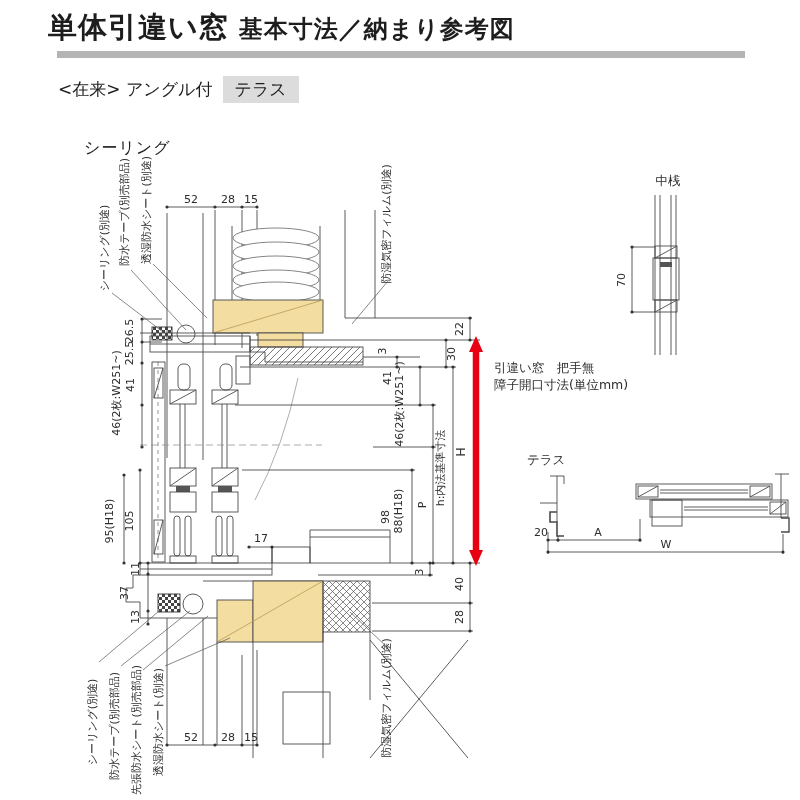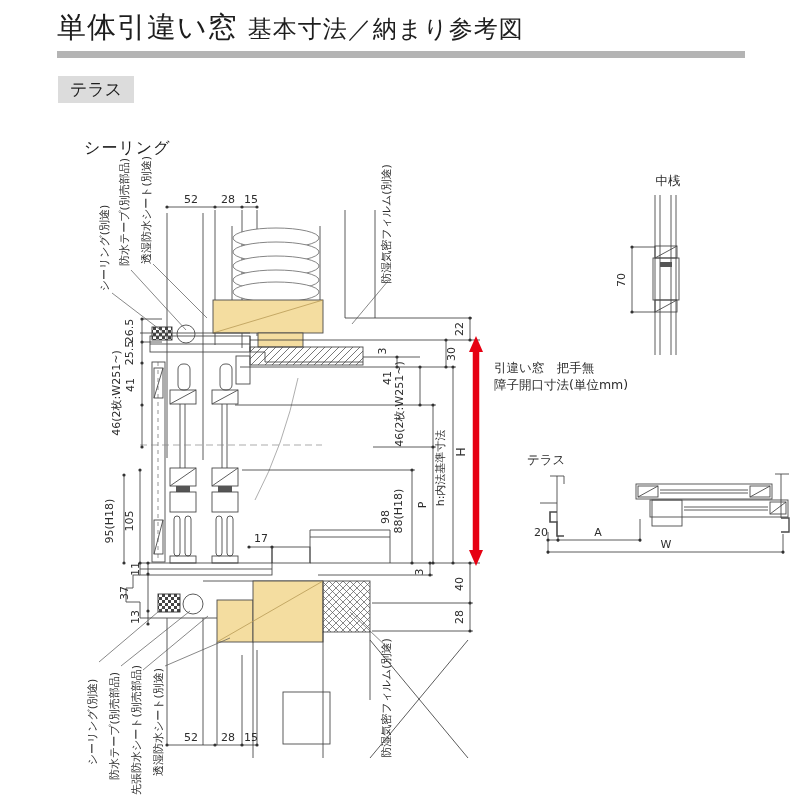--- a/index.html
+++ b/index.html
@@ -1,21 +1,21 @@
 <!DOCTYPE html>
 <html><head>
 <meta charset="utf-8">
 <style>
   html,body{margin:0;padding:0;}
   body{
     width:800px;height:800px;position:relative;background:#ffffff;
     font-family:"DejaVu Sans","Liberation Sans",sans-serif;color:#1d1d1d;
     overflow:hidden;
   }
-  .title{position:absolute;left:57px;top:8px;font-weight:normal;white-space:nowrap;letter-spacing:1px;}
+  .title{position:absolute;left:48px;top:8px;font-weight:bold;white-space:nowrap;letter-spacing:1px;}
   .title .t-main{font-size:29px;}
   .title .t-sub{font-size:24px;margin-left:10px;}
   .rule{position:absolute;left:57px;top:51px;width:688px;height:7px;background:#b4b4b4;}
   .variant{position:absolute;left:58px;top:76px;font-size:17px;display:flex;align-items:center;gap:10px;}
   .variant .chip{background:#dcdcdc;padding:2px 12px;display:inline-block;}
   .section-label{position:absolute;left:84px;top:138px;font-size:16px;letter-spacing:1px;}
   svg.drawing{position:absolute;left:0;top:0;}
   svg text{fill:#2c2c2c;}
   .dim{font-size:11px;}
   .lbl{font-size:11px;}
@@ -23,20 +23,21 @@
   .dlabel{font-size:12.5px;}
 </style>
 </head>
 <body>
 
 <div class="title">
   <span class="t-main">単体引違い窓</span><span class="t-sub">基本寸法／納まり参考図</span>
 </div>
 <div class="rule"></div>
 <div class="variant">
+  <span>&lt;在来&gt; アングル付</span>
   <span class="chip">テラス</span>
 </div>
 <div class="section-label">シーリング</div>
 
 <svg class="drawing" width="800" height="800" viewBox="0 0 800 800">
   <defs>
     <pattern id="hatch" width="7" height="7" patternUnits="userSpaceOnUse">
       <path d="M0,7 L7,0" stroke="#555" stroke-width="0.8" fill="none"></path>
     </pattern>
     <pattern id="crosshatch" width="7" height="7" patternUnits="userSpaceOnUse">

